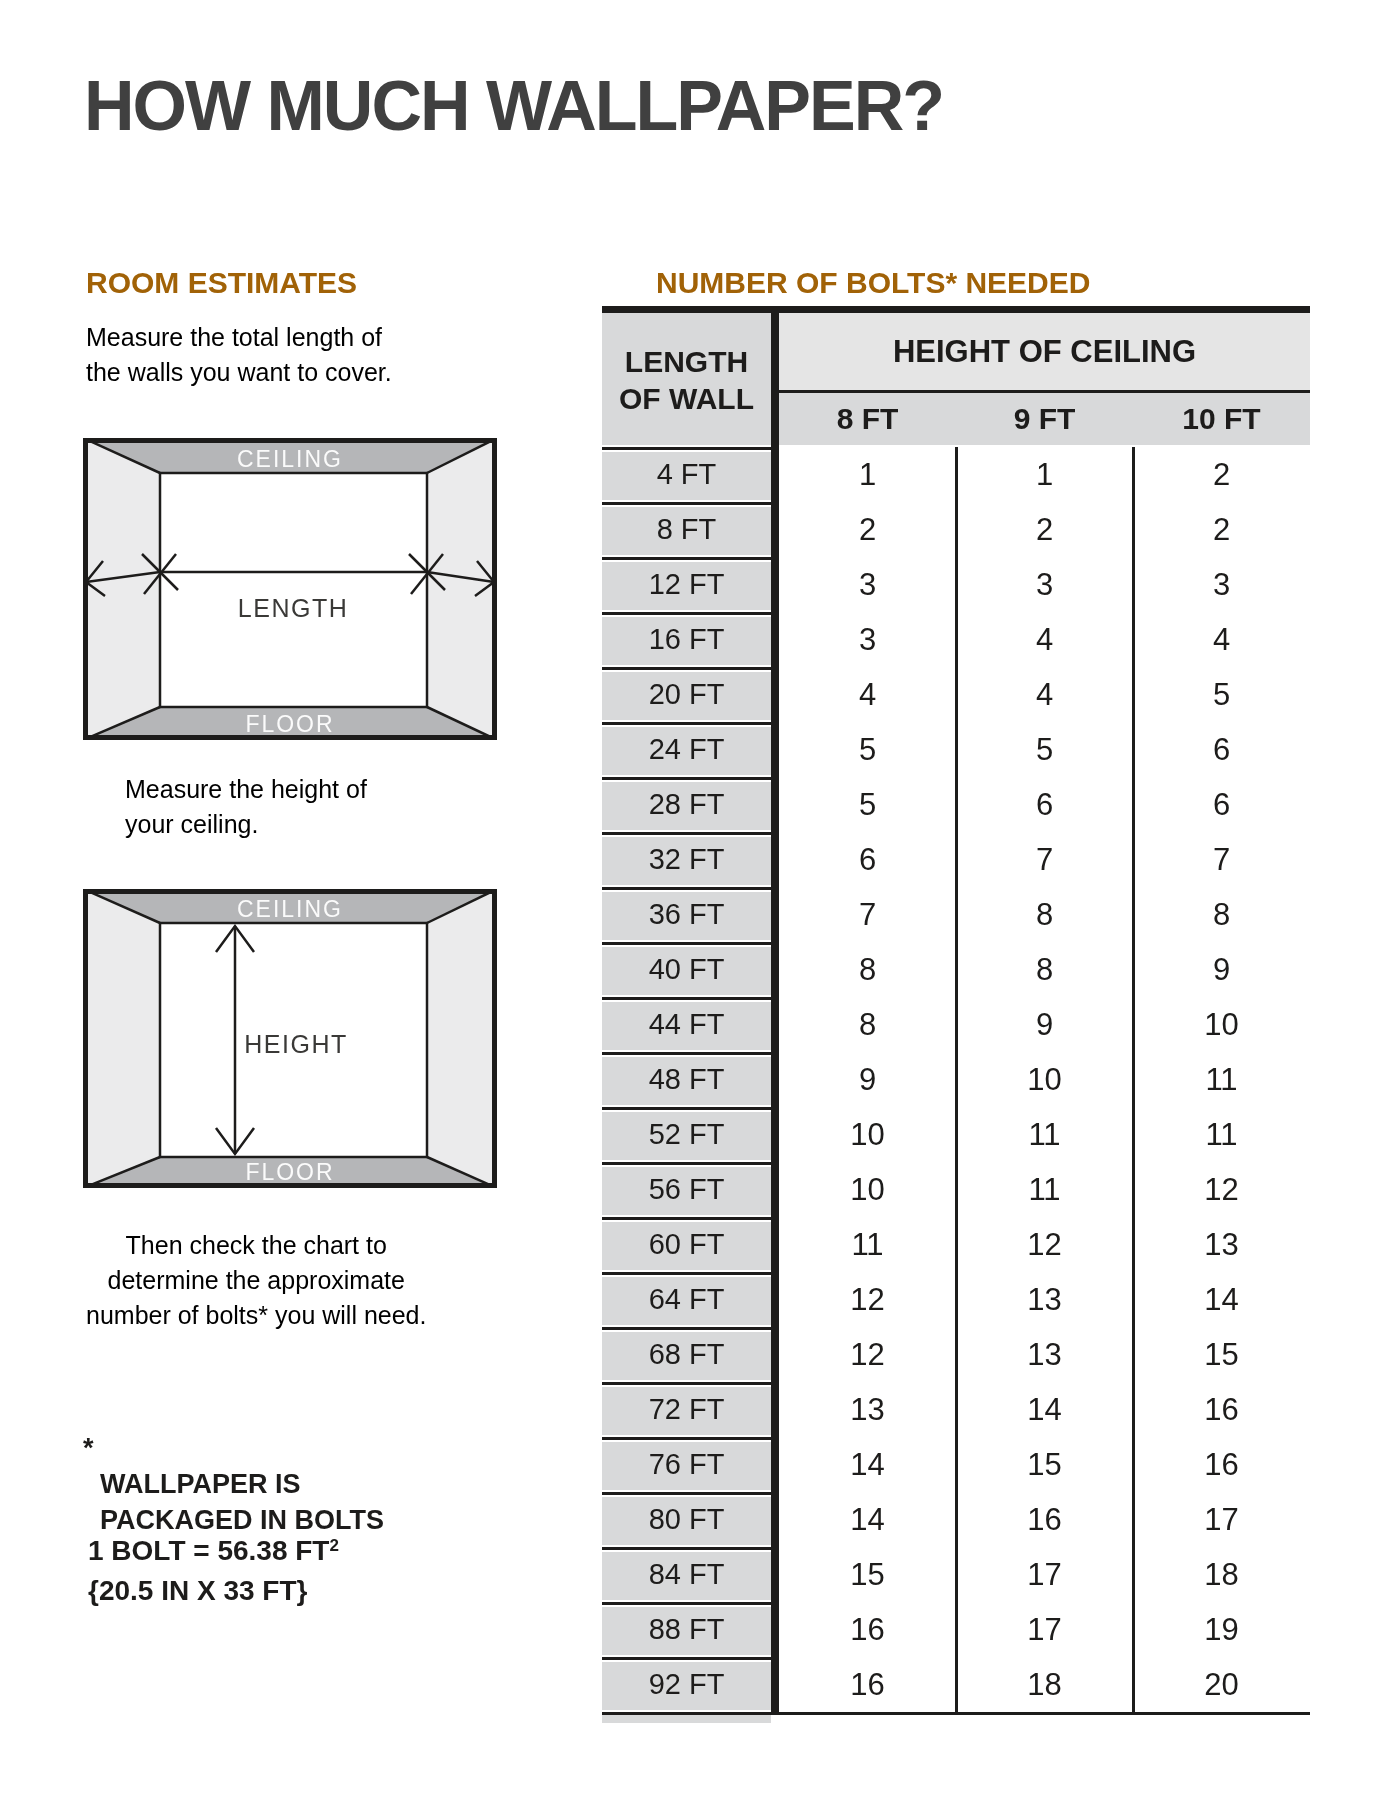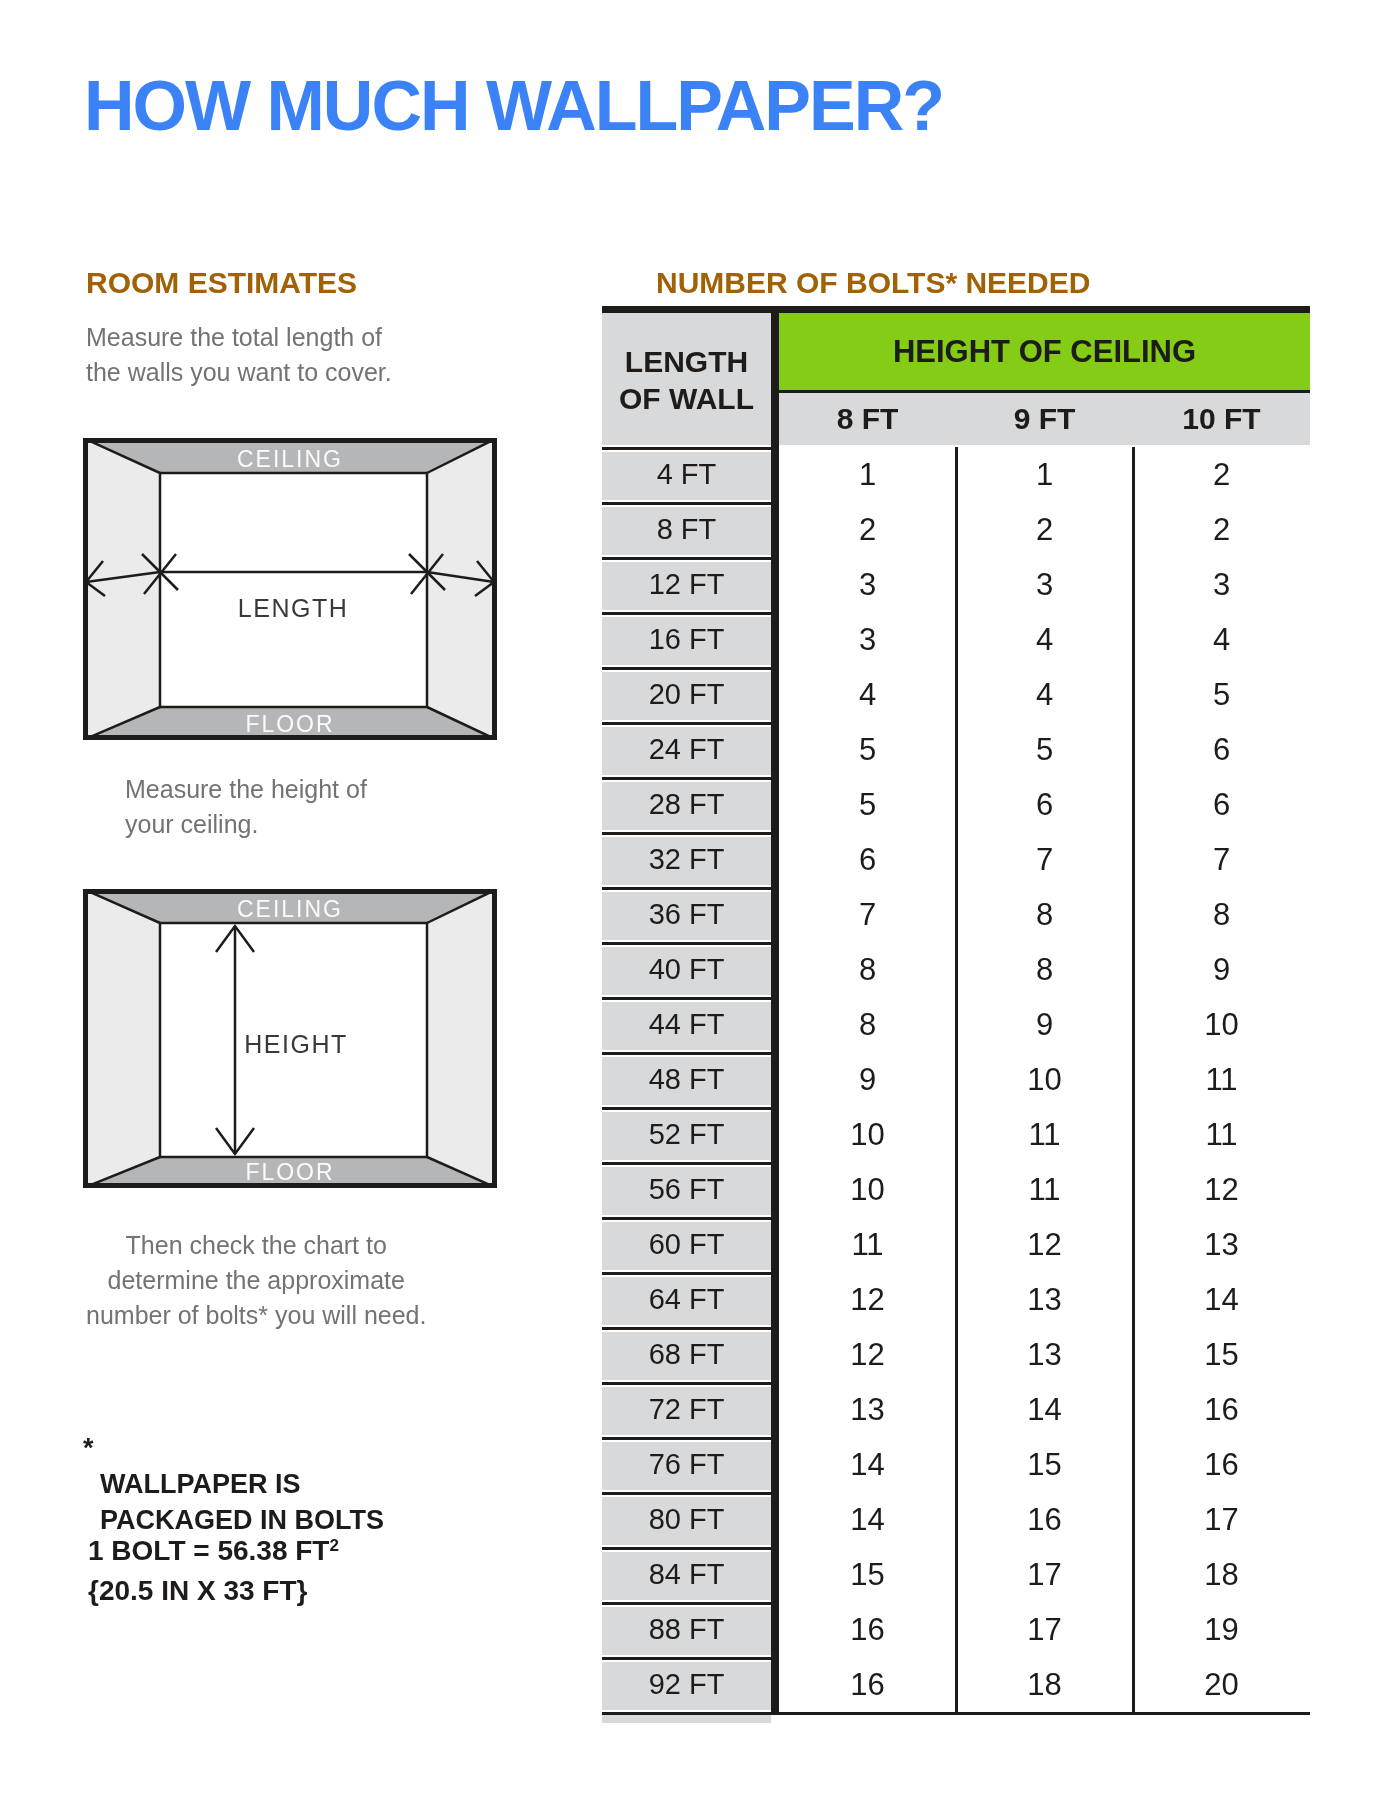--- a/index.html
+++ b/index.html
@@ -5,31 +5,31 @@
   html,body{margin:0;padding:0;}
   body{
     width:1391px;height:1800px;position:relative;background:#ffffff;
     font-family:"Liberation Sans", sans-serif;color:#1d1c1b;overflow:hidden;
   }
   .abs{position:absolute;}
 
   
   .page-title{
     left:84px;top:66px;font-size:70px;font-weight:700;letter-spacing:-2px;
-    color:#3b82f6;white-space:nowrap;
+    color:#404040;white-space:nowrap;
   }
   .section-heading{
     font-size:30px;font-weight:700;color:#a16207;letter-spacing:0px;white-space:nowrap;
   }
   .room-heading{left:86px;top:266px;}
   .table-heading{left:656px;top:266px;}
 
   
   .para{
-    left:86px;font-size:25px;line-height:35px;color:#737373;white-space:pre-line;
+    left:86px;font-size:25px;line-height:35px;color:#000000;white-space:pre-line;
   }
   .para1{top:320px;}
   .para2{top:772px;margin-left:39px;}
   .para3{top:1228px;text-align:center;}
 
   .footnote{
     left:83px;top:1430px;font-size:27px;line-height:36px;font-weight:700;
     padding-left:17px;white-space:pre-line;
   }
   .footnote .star{position:absolute;left:0;top:0;}
@@ -47,21 +47,21 @@
 
   
   .bolt-table{left:602px;top:306px;width:708px;}
   .tbar{height:7px;background:#1d1c1b;}
   .divider{position:absolute;left:169px;top:7px;width:8px;height:1402px;background:#1d1c1b;}
   .thead{display:grid;grid-template-columns:169px 8px 531px;height:134px;}
   .thead-left{position:relative;display:flex;align-items:center;justify-content:center;text-align:center;}
   .thead-left-bg{position:absolute;left:0;right:0;top:0;bottom:2px;background:#d8d9da;}
   .thead-left span{position:relative;font-size:30px;font-weight:700;line-height:37px;}
   .thead-right{display:flex;flex-direction:column;}
-  .hoc{height:77px;background:#84cc16;display:flex;align-items:center;justify-content:center;
+  .hoc{height:77px;background:#e5e5e5;display:flex;align-items:center;justify-content:center;
        font-size:31px;font-weight:700;}
   .hline{height:3px;background:#1d1c1b;}
   .subhead{height:52px;background:#d8d9da;display:grid;grid-template-columns:177px 177px 177px;}
   .subhead div{display:flex;align-items:center;justify-content:center;font-size:30px;font-weight:700;}
   .hgap{height:2px;background:#ffffff;}
 
   .trow{display:grid;grid-template-columns:169px 8px 177px 177px 177px;height:55px;position:relative;}
   .trow::before{content:"";position:absolute;left:0;right:0;top:0;height:3px;background:#1d1c1b;}
   .rowhead{position:relative;display:flex;align-items:center;justify-content:center;}
   .rowhead-bg{position:absolute;left:0;right:0;top:5px;bottom:2px;background:#d8d9da;}

